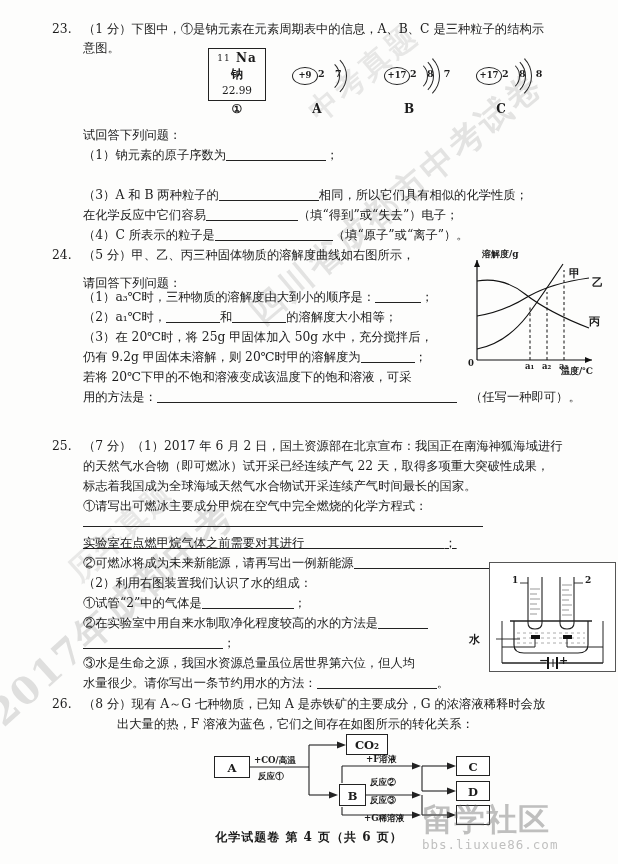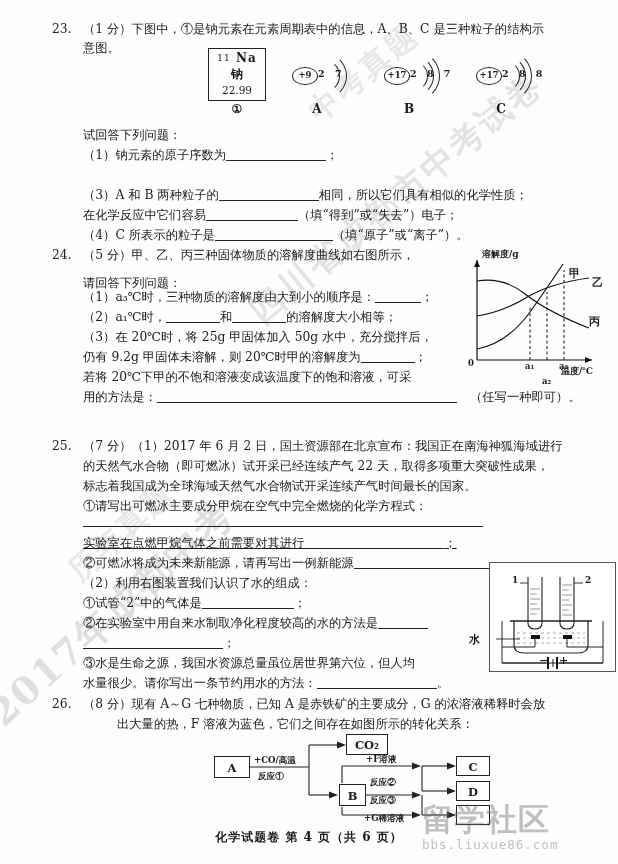--- a/index.html
+++ b/index.html
@@ -178,21 +178,21 @@
       <line x1="75" y1="112" x2="75" y2="57" stroke="#111" stroke-width="1" stroke-dasharray="3,2.5"></line>
       <line x1="92" y1="112" x2="92" y2="44" stroke="#111" stroke-width="1" stroke-dasharray="3,2.5"></line>
       <line x1="109" y1="112" x2="109" y2="22" stroke="#111" stroke-width="1" stroke-dasharray="3,2.5"></line>
     </svg>
 
     <div class="axlabel" style="left:27px;top:0px;">溶解度/g</div>
     <div class="axlabel" style="left:106px;top:117px;">温度/℃</div>
     <div class="ticklbl" style="left:13px;top:110px;">0</div>
 
     <div class="ticklbl" style="left:70px;top:113px;">a₁</div>
-    <div class="ticklbl" style="left:87px;top:128px;">a₂</div>
+    <div class="ticklbl" style="left:87px;top:113px;">a₂</div>
     <div class="ticklbl" style="left:104px;top:113px;">a₃</div>
 
     <div class="curvelbl" style="left:114px;top:18px;">甲</div>
     <div class="curvelbl" style="left:137px;top:27px;">乙</div>
     <div class="curvelbl" style="left:134px;top:66px;">丙</div>
   </div>
 
 
   <div class="num" style="left:52px;top:437px;">25.</div>
   <div class="blk" style="left:83px;top:437px;">（7 分）（1）2017 年 6 月 2 日，国土资源部在北京宣布：我国正在南海神狐海域进行</div>

